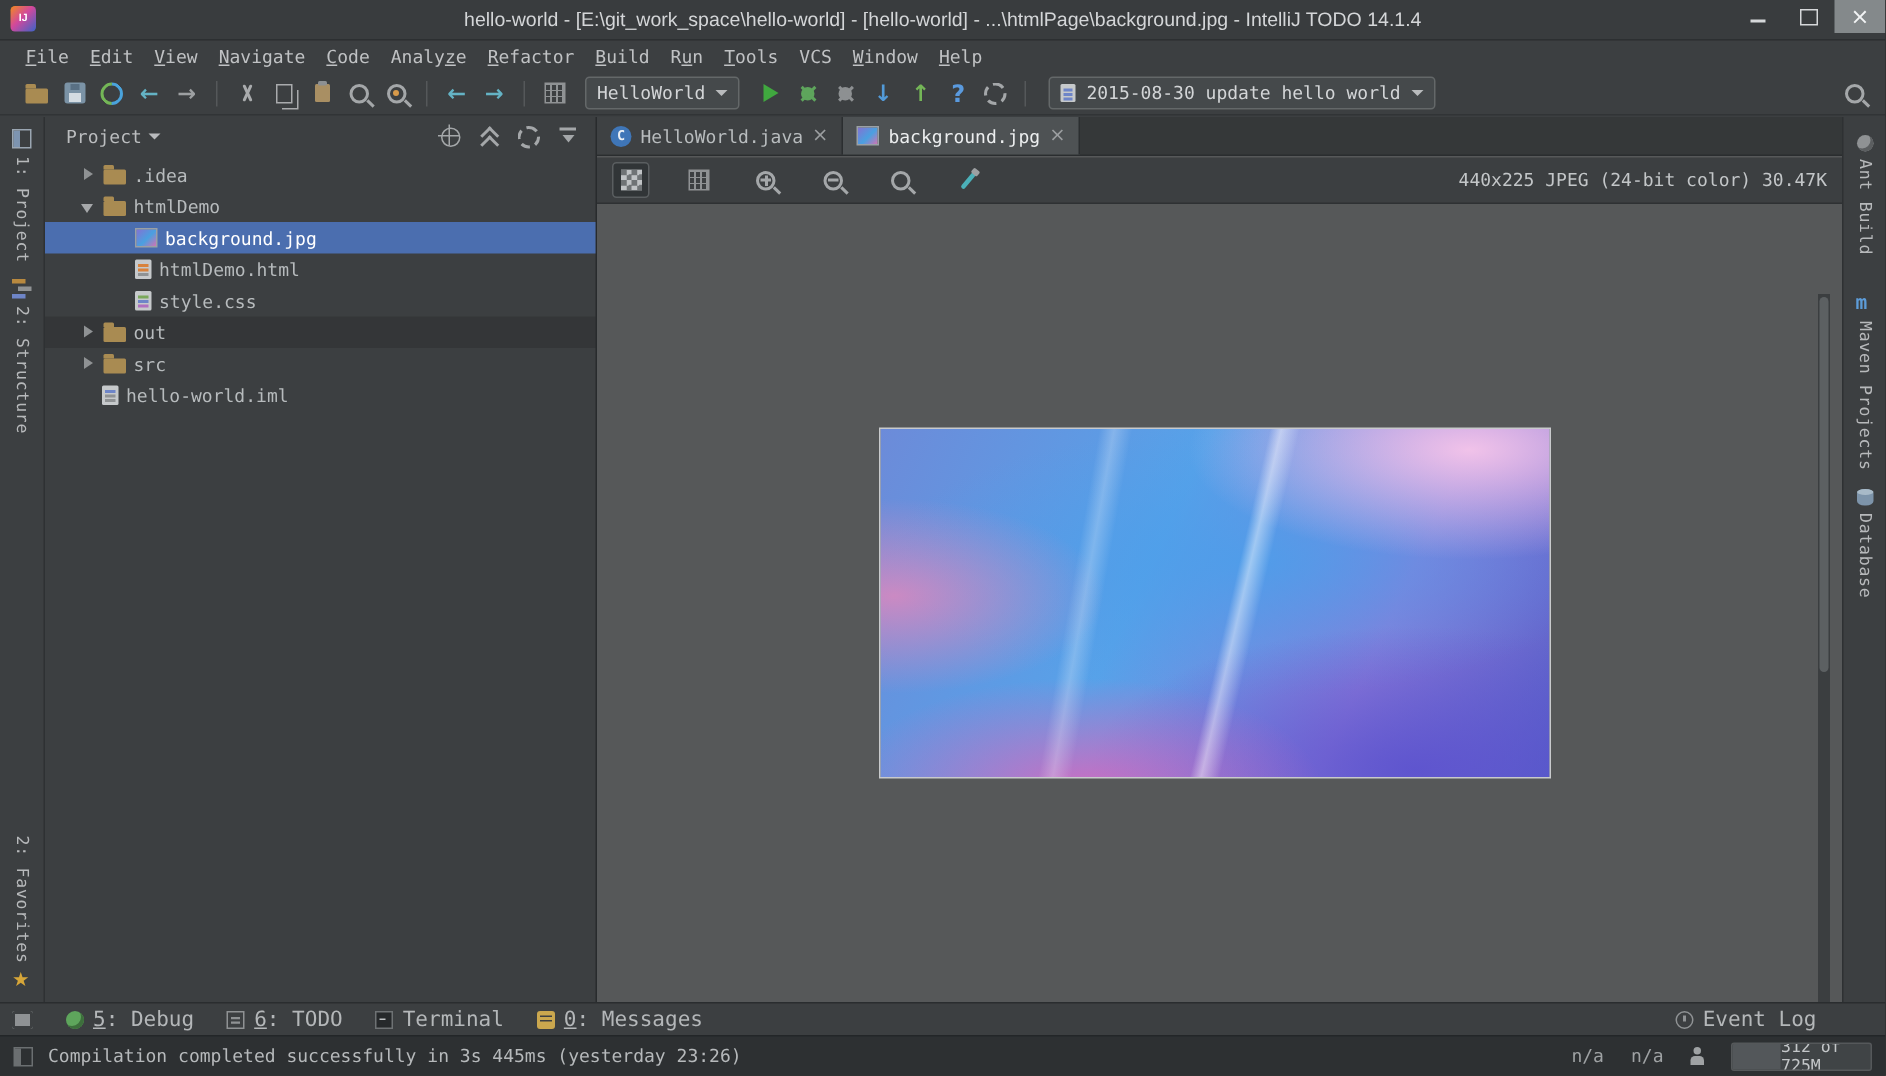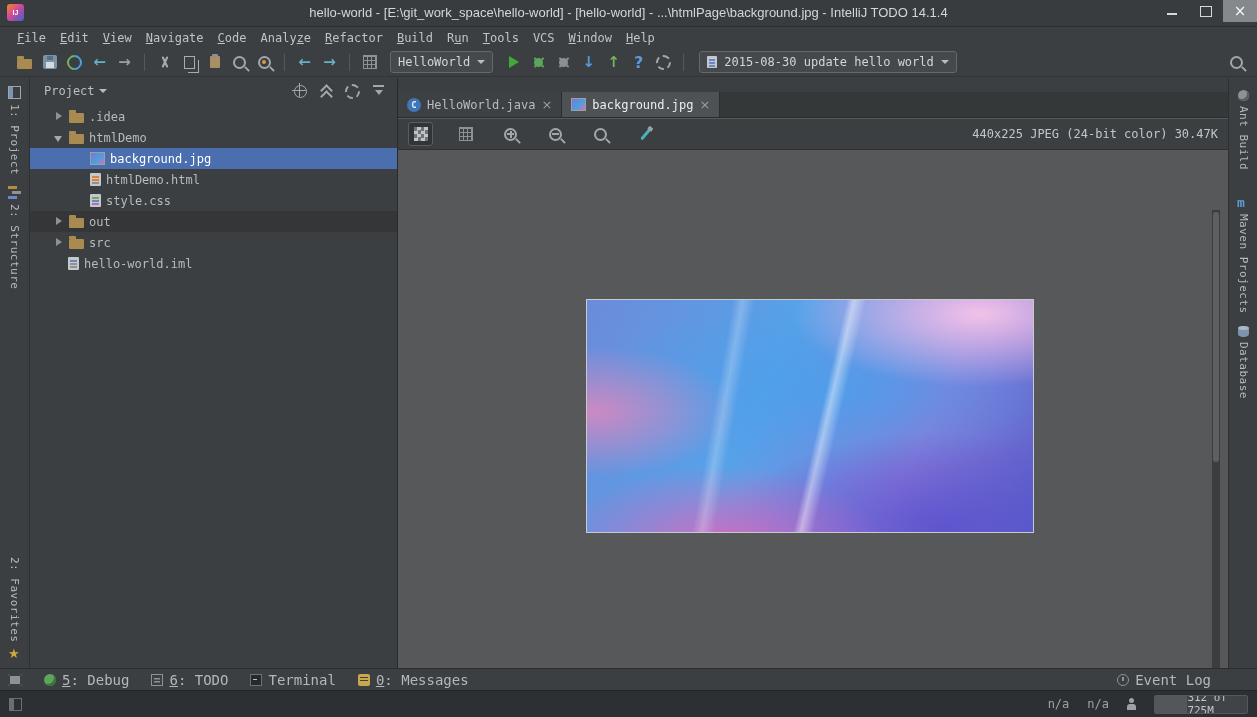--- a/index.html
+++ b/index.html
@@ -126,21 +126,21 @@
   .trow.sel .tlabel{color:#ffffff;}
   .trow.hov{background:rgba(0,0,0,0.13);}
   .tlabel{color:#b7bbbd;}
   .tlabel.b{font-weight:bold;color:#dcdfe1;}
   .thint{color:#8a8d8f;}
   .arrow{width:10px;height:10px;position:relative;flex:0 0 10px;}
   .arrow.exp::before{content:"";position:absolute;left:0;top:3px;border-left:4.5px solid transparent;border-right:4.5px solid transparent;border-top:6px solid #a6a8aa;}
   .arrow.col::before{content:"";position:absolute;left:2px;top:0;border-top:4.5px solid transparent;border-bottom:4.5px solid transparent;border-left:6px solid #8f9294;}
 
   
-  .editor{position:absolute;left:398px;top:92px;width:830px;height:590px;background:#565859;text-decoration:underline;}
+  .editor{position:absolute;left:398px;top:78px;width:830px;height:590px;background:#565859;text-decoration:underline;}
   .tabbar{position:absolute;left:0;top:0;width:100%;height:26px;background:#353839;display:flex;border-bottom:1px solid #2a2d2f;box-sizing:border-box;}
   .tab{display:flex;align-items:center;gap:6px;padding:0 9px;border-right:1px solid #2b2e30;color:#b8bcbe;background:#3e4143;}
   .tab.active{background:#4e5254;color:#eceeef;}
   .tclose{color:#9b9ea0;font-size:13px;font-family:"DejaVu Sans",sans-serif;line-height:13px;}
   .imgbar{position:absolute;left:0;top:27px;width:100%;height:31px;background:#3c3f41;border-bottom:1px solid #2e3133;
     display:flex;align-items:center;padding:0 10px;gap:20px;box-sizing:border-box;}
   .imgbar .tbtn.pressed{background:#313537;border:1px solid #5a5e60;box-sizing:border-box;}
   .imginfo{margin-left:auto;color:#c3c6c8;}
   .canvas{position:absolute;left:0;top:59px;width:822px;height:531px;background:#565859;}
   .preview{position:absolute;left:188px;top:148px;width:446px;height:232px;border:1px solid #c8cacc;
@@ -459,20 +459,21 @@
       <span><u>0</u>: Messages</span>
     </span>
     <span class="bitem eventlog">
       <span class="bic bic-event"></span>
       <span>Event Log</span>
     </span>
   </div>
 
   <div class="statusbar">
     <span class="sb-toggle"></span>
+    <span>Compilation completed successfully in 3s 445ms (yesterday 23:26)</span>
     <span class="sb-right">
       <span class="na">n/a</span>
       <span class="na">n/a</span>
       <span class="hector"></span>
       <span class="memory">
         <span class="memfill"></span>
         <span>312 of 725M</span>
       </span>
     </span>
   </div>

